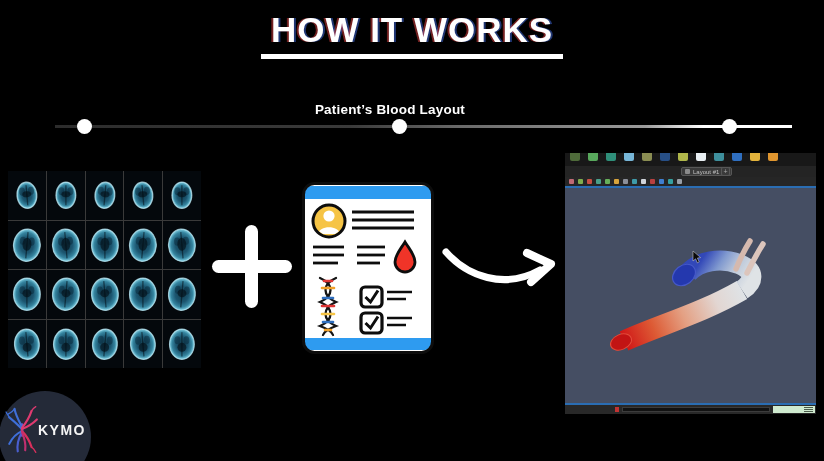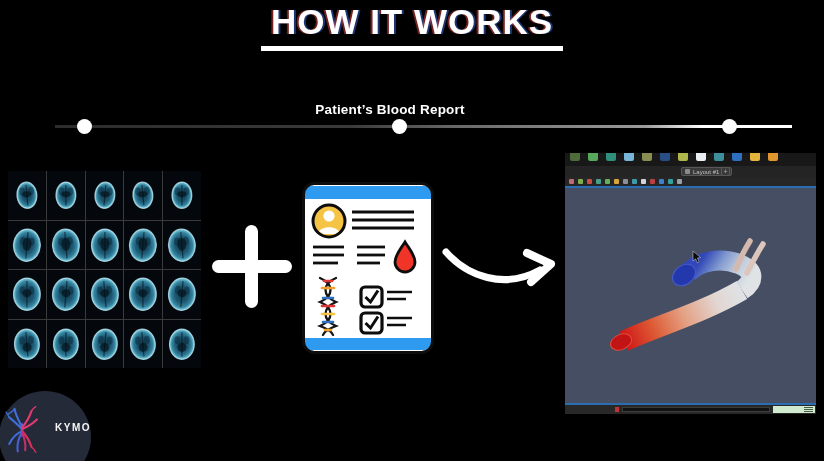--- a/index.html
+++ b/index.html
@@ -1,20 +1,20 @@
 <!DOCTYPE html>
 <html><head>
 <meta charset="utf-8">
 <style>
   html,body{margin:0;padding:0;background:#000;}
   #stage{position:relative;width:824px;height:461px;background:#000;overflow:hidden;
          font-family:"Liberation Sans",sans-serif;color:#fff;}
   
   .title-wrap{position:absolute;left:0;top:2px;width:100%;text-align:center;}
-  .title-wrap h1{display:inline-block;margin:0;font-size:35px;font-weight:800;letter-spacing:1px;
+  .title-wrap h1{display:inline-block;margin:8px;font-size:35px;font-weight:800;letter-spacing:1px;
     color:#fff;border-bottom:5px solid #fff;padding:0 10px 4px 10px;
     text-shadow:-2px 0 0 rgba(255,70,70,.45),2px 0 0 rgba(70,120,255,.45);}
   
   .step-label{position:absolute;top:102px;font-size:13.5px;font-weight:800;letter-spacing:.2px;white-space:nowrap;}
   .l1{left:10px;}
   .l2{left:300px;width:180px;text-align:center;}
   .l3{right:24px;}
   .tl-line{position:absolute;left:55px;top:125px;width:737px;height:2.5px;
     background:linear-gradient(90deg,#2c2c2c 0%,#3a3a3a 40%,#6a6a6a 55%,#9a9a9a 80%,#ffffff 88%,#ffffff 100%);}
   .tl-dot{position:absolute;top:119px;width:15px;height:15px;border-radius:50%;background:#fff;}
@@ -50,21 +50,21 @@
   .vviewport{position:relative;height:215px;background:#454e63;}
   .vviewport svg{display:block;}
   .vstatus{position:relative;height:9px;background:#282828;}
   .vred{position:absolute;left:50px;top:2px;width:4px;height:5px;background:#c23333;}
   .vfield{position:absolute;left:57px;top:1.5px;width:148px;height:5px;background:#121212;border:1px solid #3c3c3c;box-sizing:border-box;}
   .vgreen{position:absolute;left:208px;top:1px;width:42px;height:7px;background:#cfeacf;}
   .vgreen i{position:absolute;right:2px;top:1px;width:9px;height:5px;
     background:repeating-linear-gradient(0deg,#4a5a4a 0 1px,transparent 1px 2px);}
   
   #logo{position:absolute;left:-1px;top:391px;width:92px;height:92px;border-radius:50%;background:#242a38;}
-  #logo .brand{position:absolute;left:56px;top:31px;font-size:10px;font-weight:800;letter-spacing:1.5px;color:#f5f5f5;}
+  #logo .brand{position:absolute;left:39px;top:31px;font-size:14px;font-weight:800;letter-spacing:1.5px;color:#f5f5f5;}
   #logo svg{position:absolute;left:6px;top:12px;}
 </style>
 </head>
 <body>
 
 <div id="stage">
 
   <svg width="0" height="0" style="position:absolute" aria-hidden="true">
     <defs>
       <radialGradient id="gBrain" cx="50%" cy="50%" r="55%">
@@ -87,21 +87,21 @@
         <stop offset=".65" stop-color="#8099cf"></stop>
         <stop offset="1" stop-color="#3248b8"></stop>
       </linearGradient>
     </defs>
   </svg>
 
   <div class="title-wrap">
     <h1>HOW IT WORKS</h1>
   </div>
 
-  <div class="step-label l2">Patient’s Blood Report</div>
+  <div class="step-label l2">Patient’s Blood Layout</div>
 
   <div class="tl-line"></div>
   <div class="tl-dot d1"></div>
   <div class="tl-dot d2"></div>
   <div class="tl-dot d3"></div>
 
   <div id="ctgrid">
       <div class="cell">
         <svg viewBox="0 0 38 48" preserveAspectRatio="none">
         <g transform="rotate(-5 19 24)">

